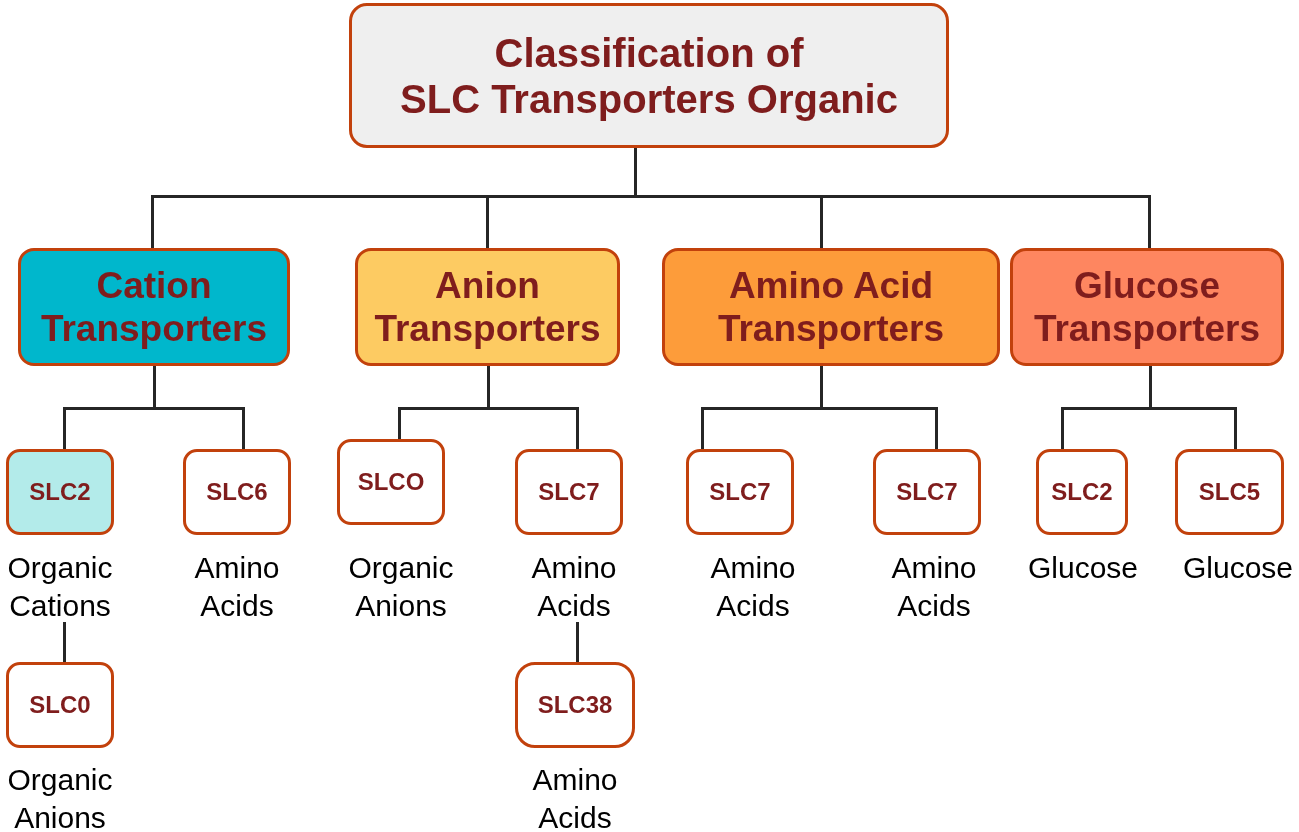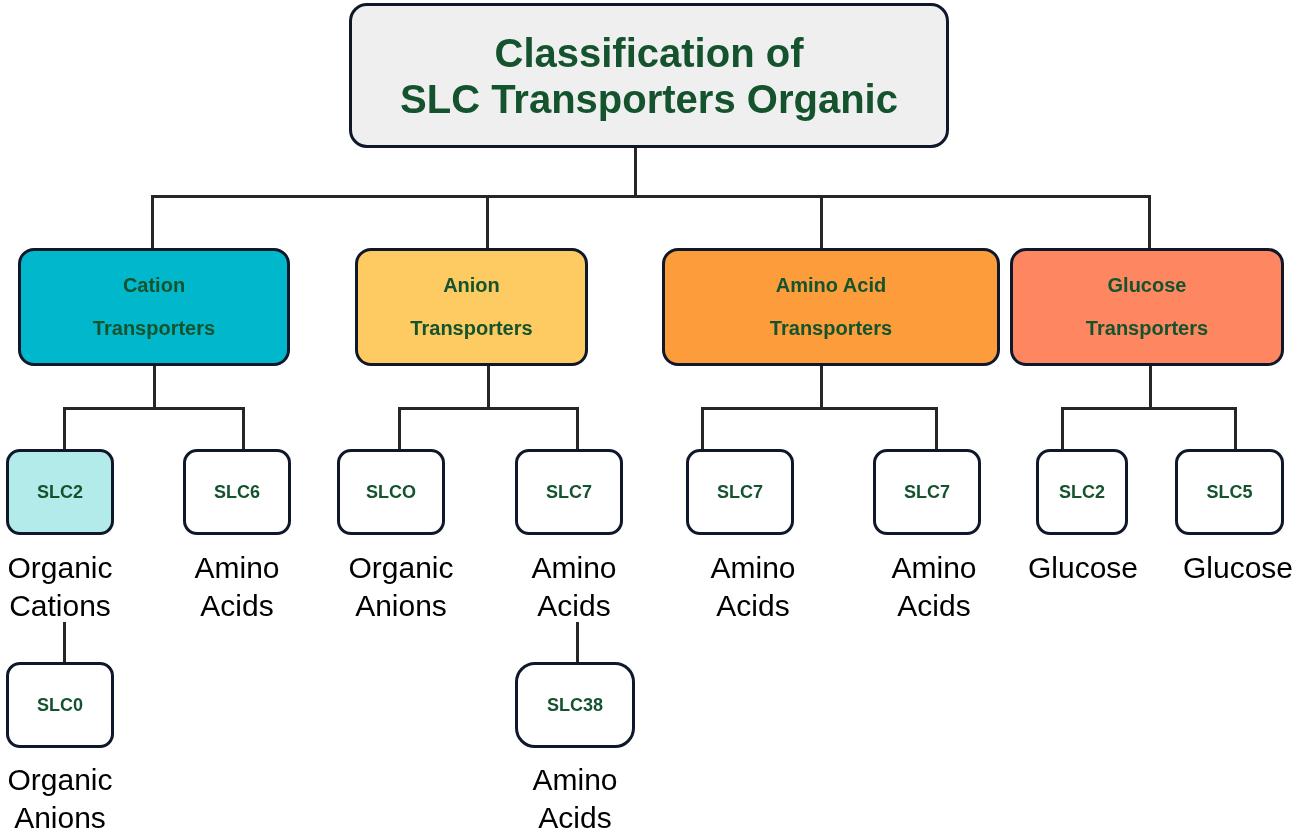--- a/index.html
+++ b/index.html
@@ -1,21 +1,21 @@
 <!DOCTYPE html>
 <html><head>
 <meta charset="utf-8">
 <style>
   html, body { margin: 0; padding: 0; background: #ffffff; }
   body { width: 1299px; height: 832px; position: relative; overflow: hidden; font-family: "Liberation Sans", sans-serif; }
   .line { position: absolute; background: #262626; }
-  .box { position: absolute; box-sizing: border-box; border: 3px solid #0f172a; border-radius: 16px; display: flex; align-items: center; justify-content: center; text-align: center; font-weight: bold; color: #14532d; }
+  .box { position: absolute; box-sizing: border-box; border: 3px solid #c2410c; border-radius: 16px; display: flex; align-items: center; justify-content: center; text-align: center; font-weight: bold; color: #7f1d1d; }
   .root { left: 349px; top: 3px; width: 600px; height: 145px; background: #efefef; font-size: 40px; line-height: 46px; border-radius: 18px; }
-  .cat { top: 248px; height: 118px; font-size: 20px; line-height: 43px; text-align: center; }
-  .leaf { width: 108px; height: 86px; font-size: 18px; background: #fff; border-radius: 14px; }
+  .cat { top: 248px; height: 118px; font-size: 37px; line-height: 43px; text-align: center; }
+  .leaf { width: 108px; height: 86px; font-size: 24px; background: #fff; border-radius: 14px; }
   .desc { position: absolute; text-align: center; font-size: 30px; line-height: 38px; color: #000; width: 150px; }
 </style>
 </head>
 <body>
 
 <div class="line" style="left:634px;top:148px;width:3px;height:48px;"></div>
 <div class="line" style="left:151px;top:195px;width:1000px;height:3px;"></div>
 <div class="line" style="left:151px;top:195px;width:3px;height:53px;"></div>
 <div class="line" style="left:486px;top:195px;width:3px;height:53px;"></div>
 <div class="line" style="left:820px;top:195px;width:3px;height:53px;"></div>
@@ -50,21 +50,21 @@
     <div>SLC Transporters Organic</div>
   </div>
 </div>
 
 <div class="box cat" style="left:18px;width:272px;background:#00B7CC;">
   <div>
       <div>Cation</div>
       <div>Transporters</div>
     </div>
 </div>
-<div class="box cat" style="left:355px;width:233px;background:#FDCB62;">
+<div class="box cat" style="left:355px;width:265px;background:#FDCB62;">
   <div>
       <div>Anion</div>
       <div>Transporters</div>
     </div>
 </div>
 <div class="box cat" style="left:662px;width:338px;background:#FD9C3A;">
   <div>
       <div>Amino Acid</div>
       <div>Transporters</div>
     </div>
@@ -85,21 +85,21 @@
   </div>
 
 <div class="box leaf" style="left:183px;top:449px;">
     <span>SLC6</span>
   </div>
 <div class="desc" style="left:162px;top:549px;">
     <div>Amino</div>
     <div>Acids</div>
   </div>
 
-<div class="box leaf" style="left:337px;top:449px;">
+<div class="box leaf" style="left:337px;top:439px;">
     <span>SLCO</span>
   </div>
 <div class="desc" style="left:326px;top:549px;">
     <div>Organic</div>
     <div>Anions</div>
   </div>
 
 <div class="box leaf" style="left:515px;top:449px;">
     <span>SLC7</span>
   </div>

